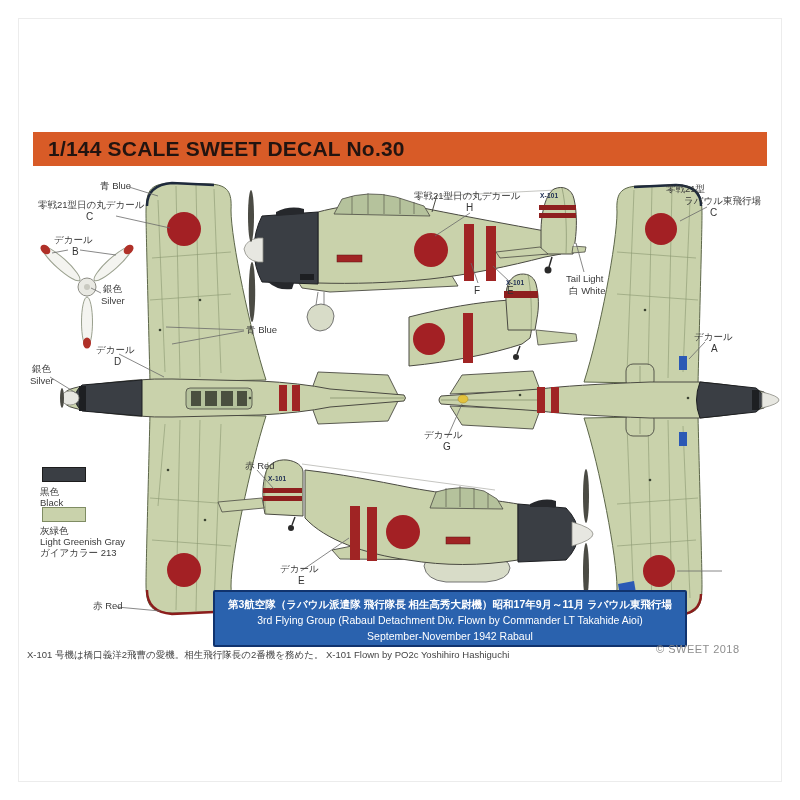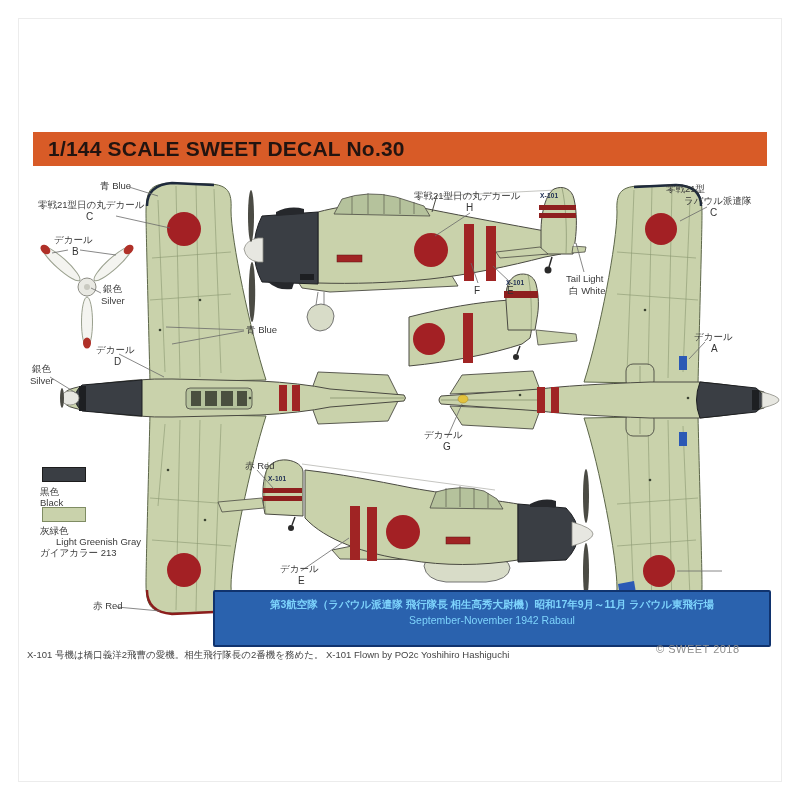--- a/index.html
+++ b/index.html
@@ -12,23 +12,23 @@
           justify-content:space-between;padding:8px 15px;box-sizing:border-box}
   .header .t{font-size:21px;font-weight:bold;color:#221410;letter-spacing:.2px}
   svg{position:absolute;left:0;top:0}
   .lbl{position:absolute;font-size:9.5px;line-height:11px;color:#3a3a3a;white-space:nowrap}
   .letter{font-size:10px;color:#333}
   .tailcode{position:absolute;font-size:6.5px;font-weight:bold;color:#203055;
             letter-spacing:.2px;white-space:nowrap}
   .swatch{position:absolute;width:44px;height:15px;box-sizing:border-box}
   .sw-black{background:var(--cowling-dark,#3a3d42);border:1px solid #1c1c1c}
   .sw-green{background:var(--airframe-green,#c9d2ab);border:1px solid #7f8c63}
-  .infobox{position:absolute;left:213px;top:590px;width:558px;height:57px;
+  .infobox{position:absolute;left:213px;top:590px;width:474px;height:57px;
            background:var(--info-box-blue,#2a62ae);border:2px solid #10336e;
-           box-sizing:border-box;color:#7dd3fc;text-align:center;border-radius:2px}
+           box-sizing:border-box;color:#ffffff;text-align:center;border-radius:2px}
   .infobox .l1{font-size:10.5px;font-weight:bold;margin-top:4px;line-height:16px}
   .infobox .l2,.infobox .l3{font-size:10.5px;line-height:16px}
   .footnote{position:absolute;left:27px;top:649px;font-size:9.5px;color:#444;white-space:nowrap}
   .copyright{position:absolute;left:656px;top:643px;font-size:11px;color:#8e8e8e;letter-spacing:.5px}
 </style>
 </head>
 <body>
 
 <div class="frame"></div>
 
@@ -298,41 +298,42 @@
 <div class="lbl letter" style="left:114px;top:356px">D</div>
 <div class="lbl" style="left:32px;top:363px">銀色</div>
 <div class="lbl" style="left:30px;top:375px">Silver</div>
 <div class="lbl" style="left:414px;top:190px">零戦21型日の丸デカール</div>
 <div class="lbl letter" style="left:466px;top:202px">H</div>
 <div class="lbl letter" style="left:474px;top:285px">F</div>
 <div class="lbl letter" style="left:507px;top:285px">E</div>
 <div class="lbl" style="left:566px;top:273px">Tail Light</div>
 <div class="lbl" style="left:569px;top:285px">白 White</div>
 <div class="lbl" style="left:666px;top:183px">零戦21型</div>
-<div class="lbl" style="left:684px;top:195px">ラバウル派遣隊</div>
+<div class="lbl" style="left:684px;top:195px">ラバウル東飛行場</div>
 <div class="lbl letter" style="left:710px;top:207px">C</div>
 <div class="lbl" style="left:694px;top:331px">デカール</div>
 <div class="lbl letter" style="left:711px;top:343px">A</div>
 <div class="lbl" style="left:424px;top:429px">デカール</div>
 <div class="lbl letter" style="left:443px;top:441px">G</div>
 <div class="lbl" style="left:93px;top:600px">赤 Red</div>
 <div class="lbl" style="left:245px;top:460px">赤 Red</div>
 <div class="lbl" style="left:280px;top:563px">デカール</div>
 <div class="lbl letter" style="left:298px;top:575px">E</div>
 
 <div class="tailcode" style="left:540px;top:192px">X-101</div>
 <div class="tailcode" style="left:506px;top:279px">X-101</div>
 <div class="tailcode" style="left:268px;top:475px">X-101</div>
 
 <div class="swatch sw-black" style="left:42px;top:467px"></div>
 <div class="lbl" style="left:40px;top:486px">黒色</div>
 <div class="lbl" style="left:40px;top:497px">Black</div>
 <div class="swatch sw-green" style="left:42px;top:507px"></div>
 <div class="lbl" style="left:40px;top:525px">灰緑色</div>
-<div class="lbl" style="left:56px;top:536px">Light Greenish Gray</div>
+<div class="lbl" style="left:40px;top:536px">Light Greenish Gray</div>
 <div class="lbl" style="left:40px;top:547px">ガイアカラー 213</div>
 
 <div class="infobox">
   <div class="l1">第3航空隊（ラバウル派遣隊 飛行隊長 相生高秀大尉機）昭和17年9月～11月 ラバウル東飛行場</div>
+  <div class="l2">3rd Flying Group (Rabaul Detachment Div. Flown by Commander LT Takahide Aioi)</div>
   <div class="l3">September-November 1942 Rabaul</div>
 </div>
 <div class="footnote">X-101 号機は橋口義洋2飛曹の愛機。相生飛行隊長の2番機を務めた。 X-101 Flown by PO2c Yoshihiro Hashiguchi</div>
 <div class="copyright">© SWEET 2018</div>
 
 </body></html>

